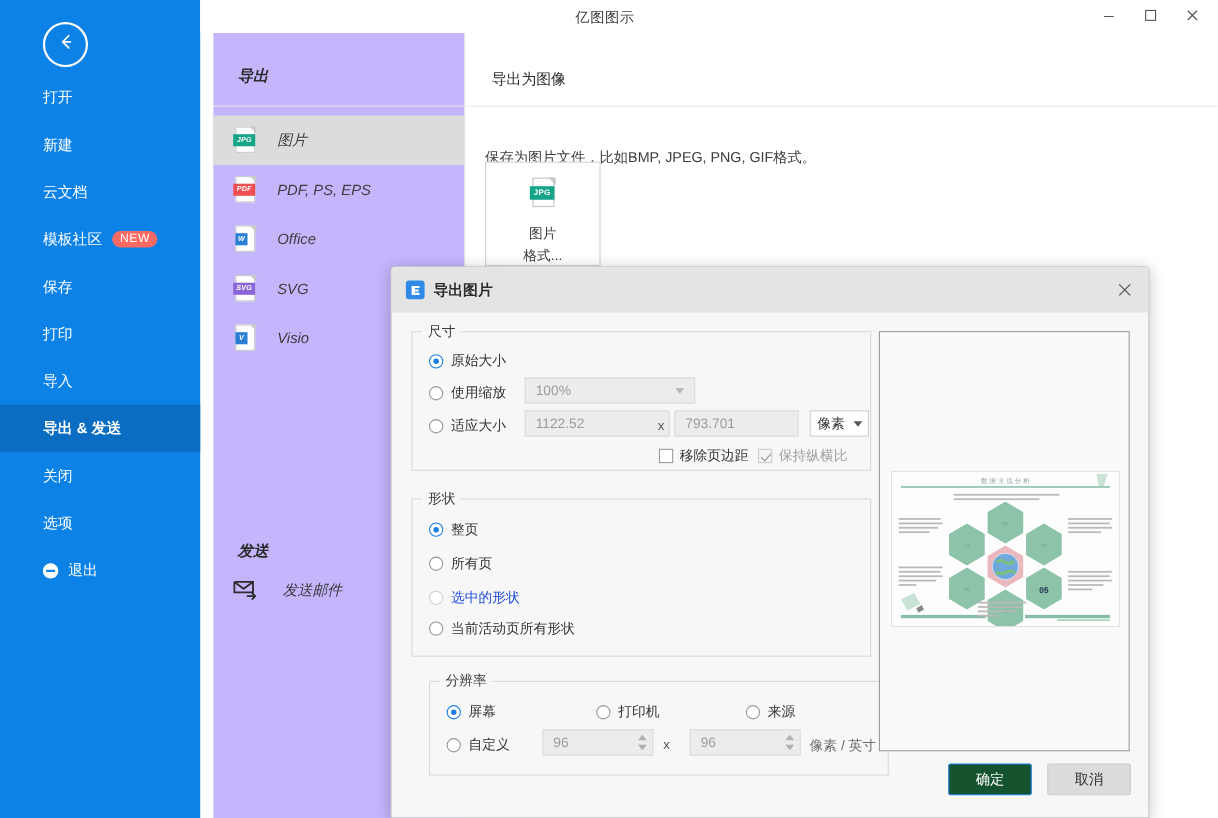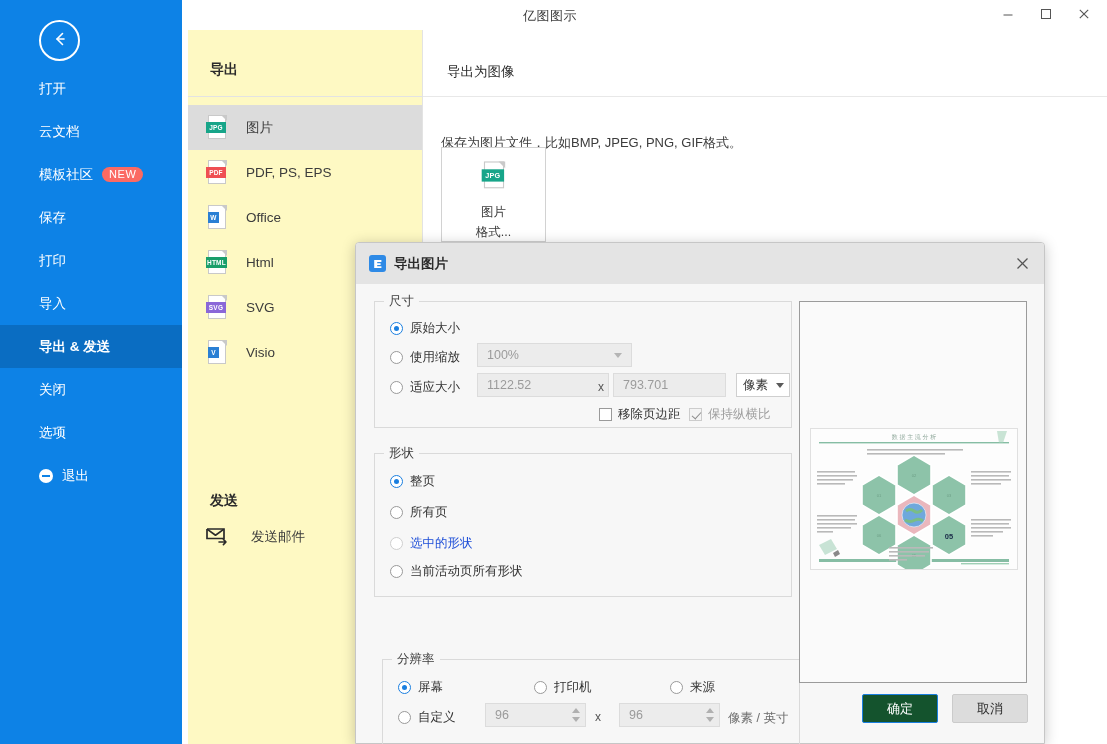--- a/index.html
+++ b/index.html
@@ -68,22 +68,23 @@
     width: 14px; height: 14px; border-radius: 50%; background: #fff;
     margin-right: 9px; position: relative; flex: 0 0 auto;
   }
   .exit-icon::after {
     content: ""; position: absolute; left: 3px; top: 6px; width: 8px; height: 2px;
     background: #0d82e6;
   }
 
   
   .export-col {
-    position: absolute; left: 188px; top: 30px; width: 240px; height: 714px;
-    background: #fef9c3;
+    position: absolute; left: 194px; top: 30px; width: 240px; height: 714px;
+    background: #c4b5fd;
+    font-style: italic;
   }
   .col-title {
     position: absolute; left: 22px; top: 31px; font-size: 14px;
     font-weight: bold; color: #2b2b2b;
   }
   .col-sep {
     position: absolute; left: 0px; top: 66px; width: 240px; height: 1px; background: #e3e3e3;
   }
   .fmt-list { position: absolute; left: 0; top: 75px; width: 240px; }
   .fmt-item {
@@ -162,21 +163,21 @@
   .fieldset {
     position: absolute; border: 1px solid #dadada; background: transparent;
   }
   .fs-legend {
     position: absolute; top: -9px; left: 9px; background: #f7f7f7;
     padding: 0 5px; font-size: 12.5px; color: #3c3c3c;
   }
 
   .fs-size  { left: 18px; top: 58px;  width: 418px; height: 127px; }
   .fs-shape { left: 18px; top: 210px; width: 418px; height: 144px; }
-  .fs-res   { left: 26px; top: 376px; width: 418px; height: 86px; margin-top: 40px; }
+  .fs-res   { left: 34px; top: 376px; width: 418px; height: 86px; }
 
   
   .radio-row { position: absolute; display: flex; align-items: center; }
   .rb {
     width: 13px; height: 13px; border-radius: 50%; border: 1px solid #9a9a9a;
     background: #fff; position: relative; flex: 0 0 auto;
   }
   .rb.on { border-color: #1a7fe0; }
   .rb.on::after {
     content: ""; position: absolute; left: 3px; top: 3px; width: 5px; height: 5px;
@@ -267,20 +268,23 @@
           <line x1="7" y1="10" x2="14" y2="10" stroke="#fff" stroke-width="1.6" stroke-linecap="round"></line>
         </svg>
       </span>
     </div>
 
     <div class="nav-list">
       <div class="nav-item">
         <span>打开</span>
       </div>
       <div class="nav-item">
+        <span>新建</span>
+      </div>
+      <div class="nav-item">
         <span>云文档</span>
       </div>
       <div class="nav-item">
         <span>模板社区</span>
         <span class="new-badge">NEW</span>
       </div>
       <div class="nav-item">
         <span>保存</span>
       </div>
       <div class="nav-item">
@@ -361,28 +365,20 @@
 
       <div class="fmt-item">
         <span class="doc-icon">
           <span class="page"></span>
             <span class="fold"></span>
           <span class="tag" style="background:#2a7fd4;min-width:11px;left:2px">W</span>
         </span>
         <span class="label">Office</span>
       </div>
 
-      <div class="fmt-item">
-        <span class="doc-icon">
-          <span class="page"></span>
-            <span class="fold"></span>
-          <span class="tag" style="background:#1a9e6a">HTML</span>
-        </span>
-        <span class="label">Html</span>
-      </div>
 
       <div class="fmt-item">
         <span class="doc-icon">
           <span class="page"></span>
             <span class="fold"></span>
           <span class="tag" style="background:#8a67d8">SVG</span>
         </span>
         <span class="label">SVG</span>
       </div>
 

